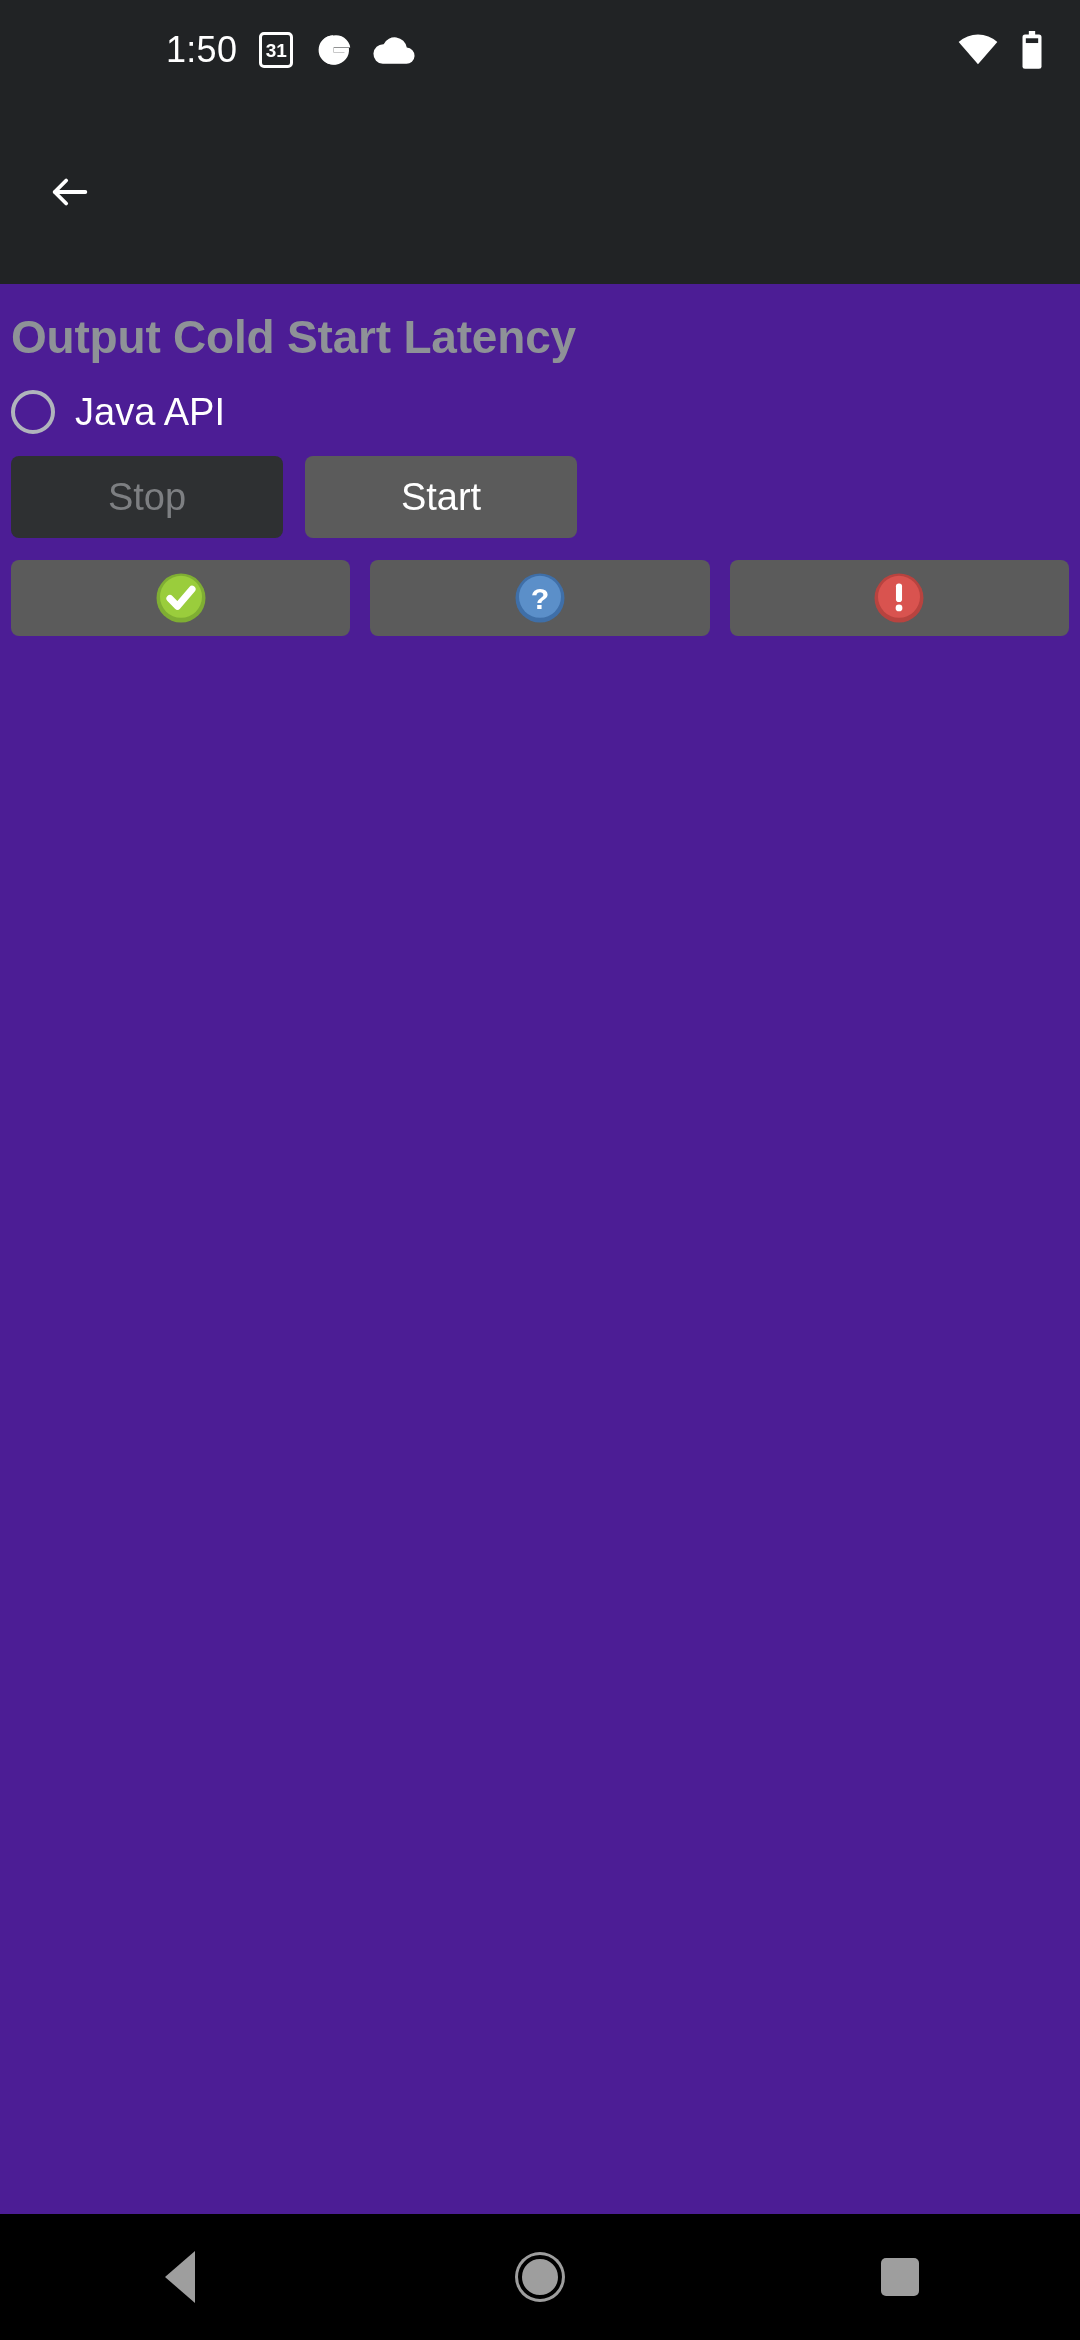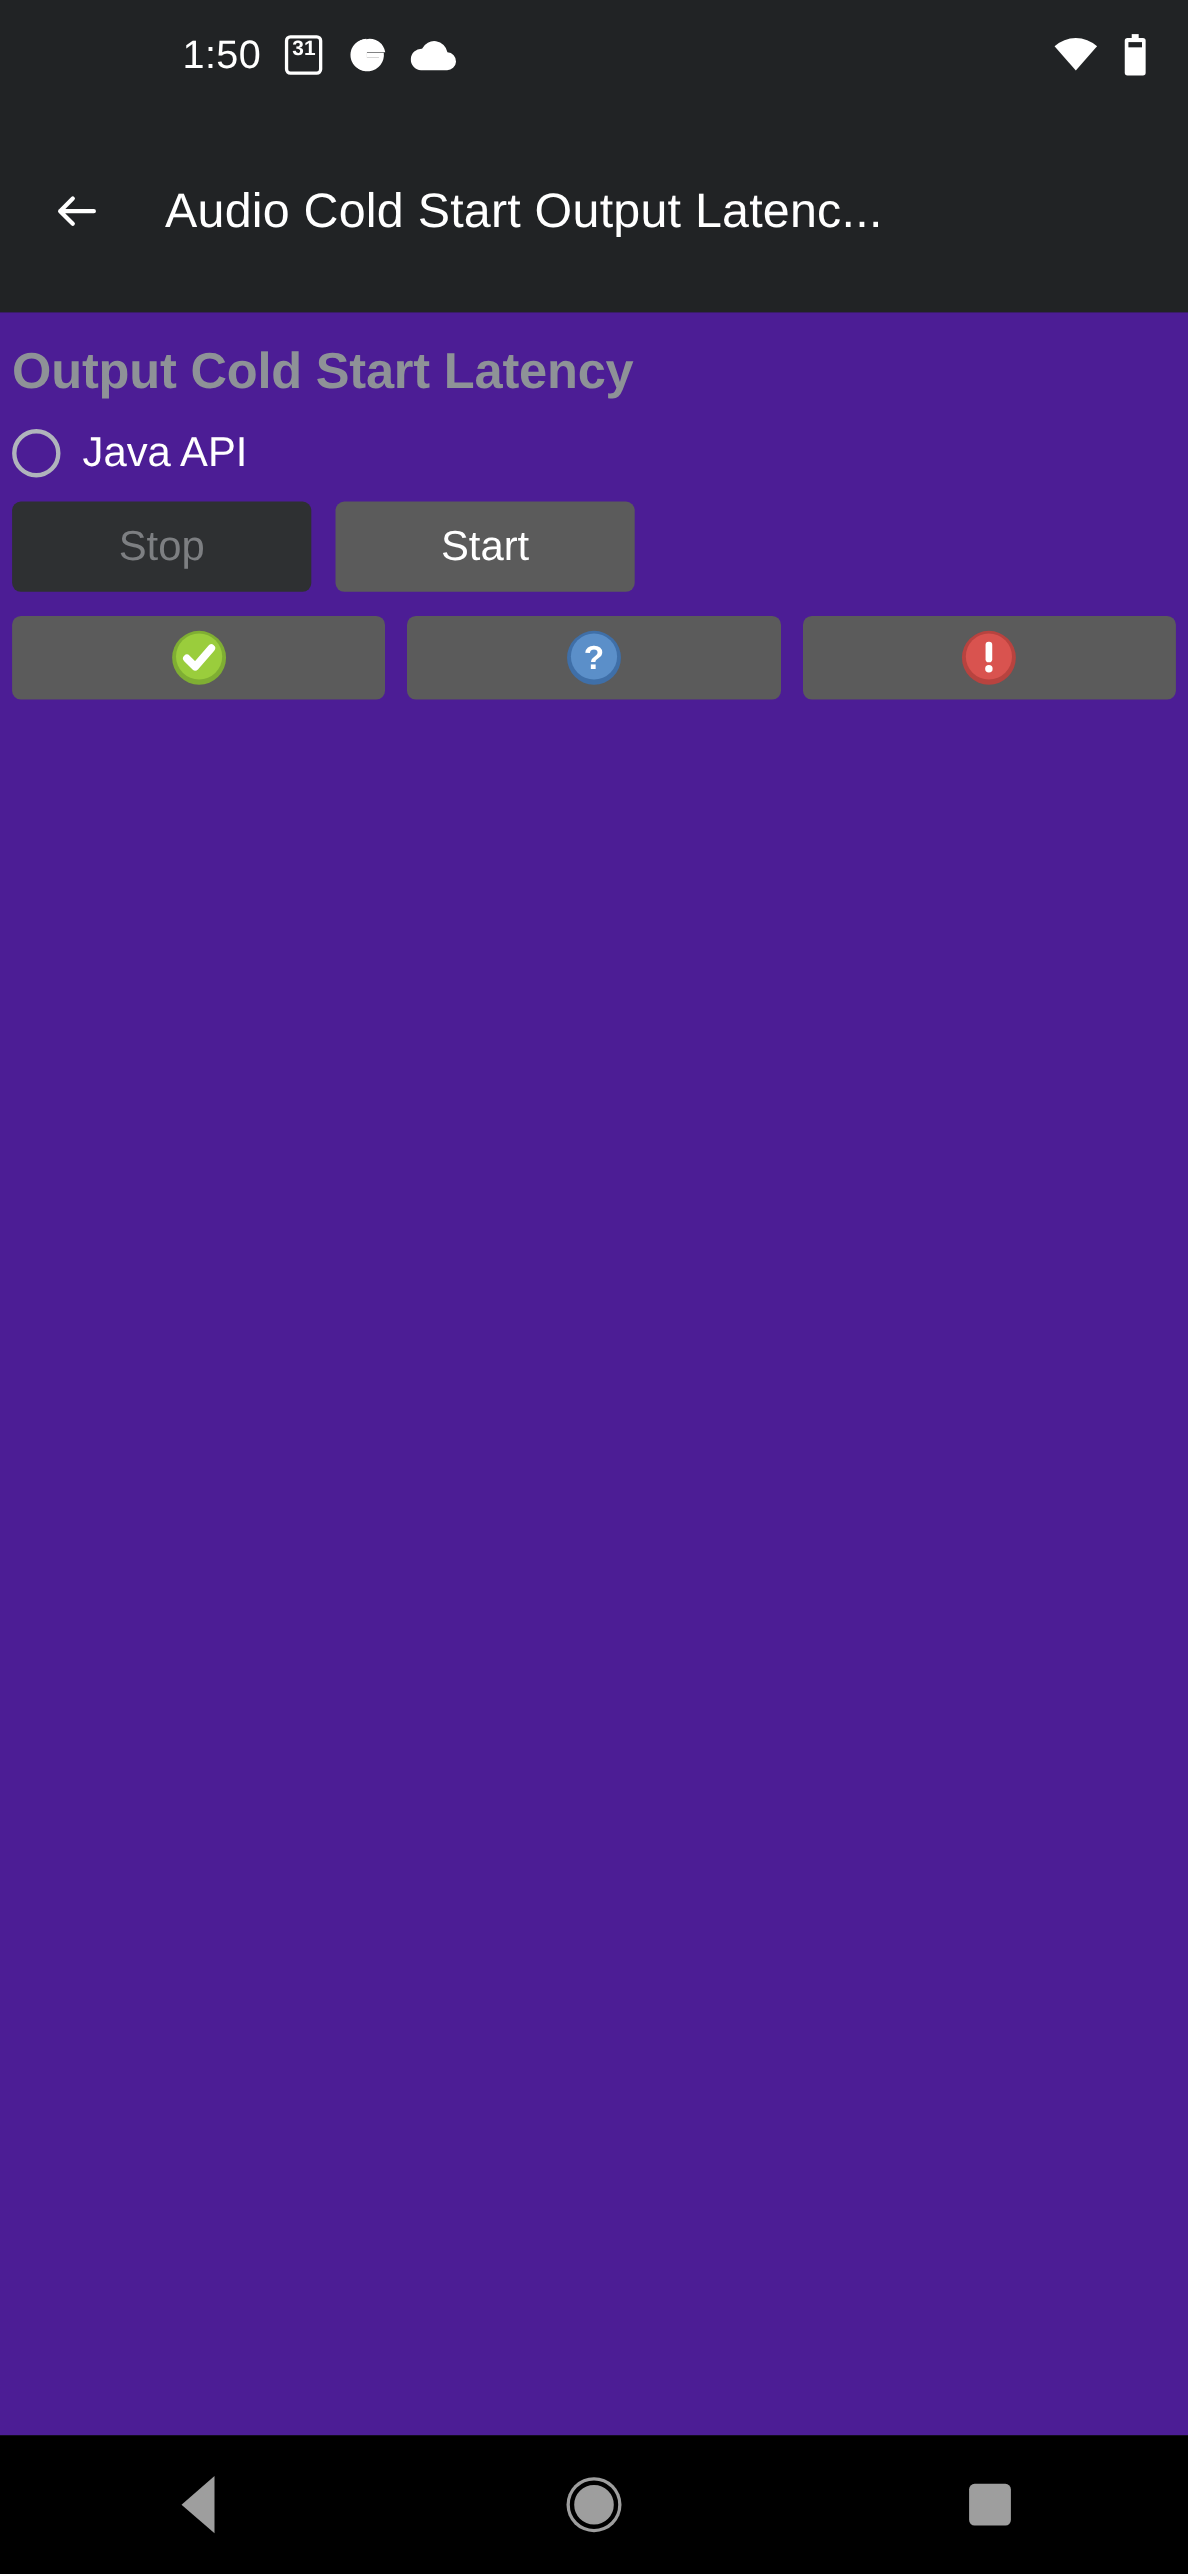--- a/index.html
+++ b/index.html
@@ -26,21 +26,21 @@
   }
   .status-left { display:flex; align-items:center; gap:22px; margin-left:130px; }
   .status-right { display:flex; align-items:center; gap:22px; margin-left:auto; }
   .status-clock {
     color:#ffffff; font-size:36px; font-weight:500; letter-spacing:.3px;
     white-space:nowrap;
   }
   .cal-icon {
     width:34px; height:36px;
     border:3px solid #ffffff; border-radius:5px;
-    display:flex; align-items:flex-start; justify-content:center;
+    display:flex; align-items:center; justify-content:center;
     color:#ffffff; font-size:19px; font-weight:700; line-height:1;
     position:relative;
   }
   .g-icon { width:36px; height:36px; display:block; }
   .cloud-icon { width:42px; height:30px; display:block; }
   .wifi-icon { width:40px; height:32px; display:block; }
   .batt-icon { width:24px; height:38px; display:block; }
 
   
   .app-bar {
@@ -200,21 +200,20 @@
   </div>
 
   <div class="app-bar">
     <div class="back-btn">
       <span>
         <svg viewBox="0 0 24 24" aria-hidden="true">
           <path fill="none" stroke="#ffffff" stroke-width="2" stroke-linecap="round" stroke-linejoin="round" d="M20 12H4M10 6l-6 6 6 6"></path>
         </svg>
       </span>
     </div>
-    <div class="app-title">Audio Cold Start Output Latenc...</div>
   </div>
 
   <div class="content">
 
     <div class="section-heading">Output Cold Start Latency</div>
 
     <div class="radio-row">
       <label class="radio-opt">
         <span class="radio-mark">
           <span class="radio-dot"></span>

